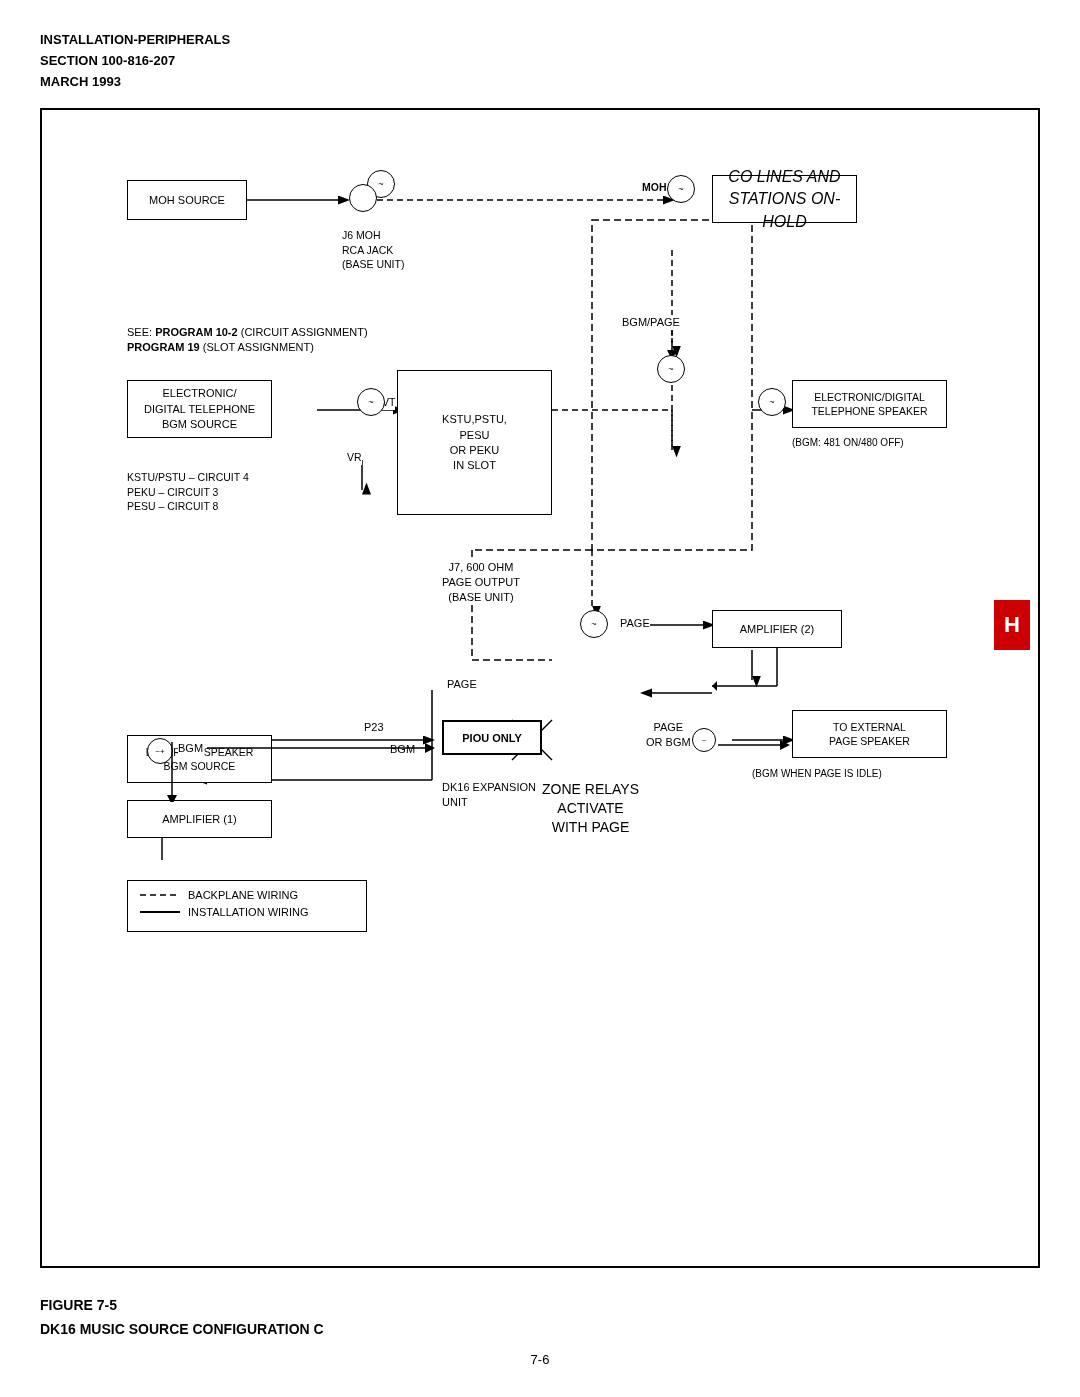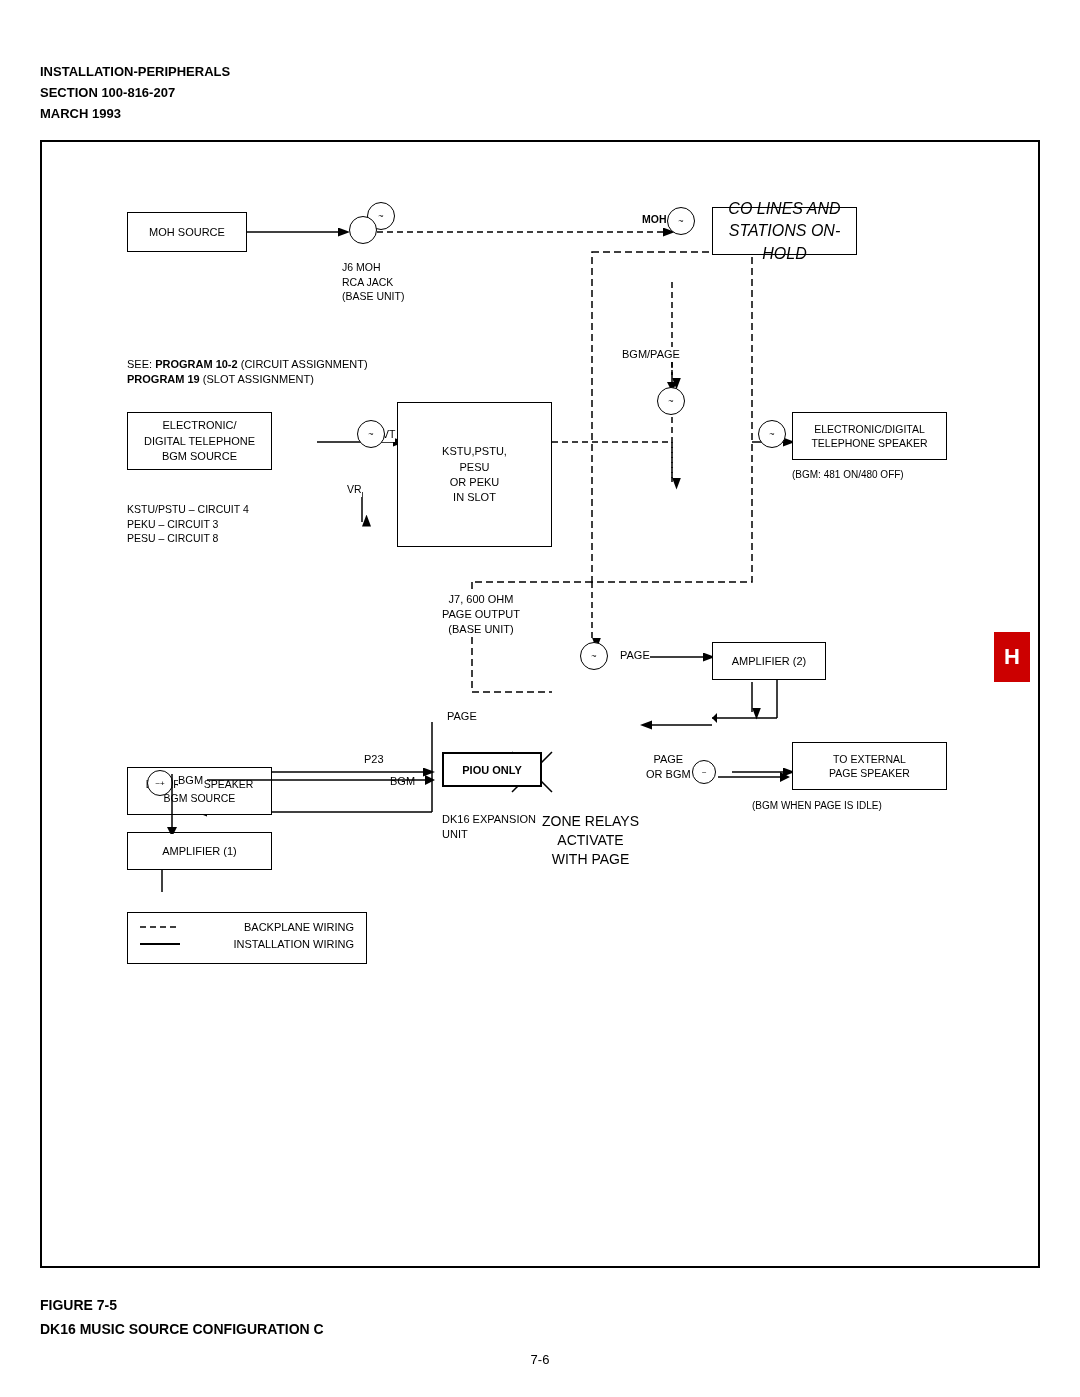--- a/index.html
+++ b/index.html
@@ -16,21 +16,20 @@
       min-height: 1397px;
       padding: 30px 40px;
       display: flex;
       flex-direction: column;
     }
     .header-text {
       font-size: 13px;
       font-weight: bold;
       margin-bottom: 16px;
       line-height: 1.6;
-      margin-top: 32px;
     }
     .diagram-border {
       border: 2px solid #000;
       flex: 1;
       position: relative;
       padding: 10px;
       min-height: 860px;
       margin-bottom: 16px;
     }
     .diagram-area {
@@ -116,21 +115,20 @@
       position: absolute;
       border: 1.5px solid #000;
       background: #fff;
       padding: 8px 12px;
       font-size: 11px;
     }
     .legend-row {
       display: flex;
       align-items: center;
       margin-bottom: 5px;
-      justify-content: space-between;
     }
     .legend-line {
       width: 40px;
       height: 12px;
       margin-right: 8px;
       display: flex;
       align-items: center;
     }
 
     .footer-fig {
@@ -308,21 +306,21 @@
       </div>
 
       <div class="circle-sym" style="left:528px; top:490px;">
         <span class="ac-sym">~</span>
       </div>
 
       <div class="lbl" style="left:568px; top:496px; font-size:11px;">
         <span>PAGE</span>
       </div>
 
-      <div class="box" style="left:660px; top:490px; width:114px; height:38px; font-size:11px;">
+      <div class="box" style="left:660px; top:490px; width:130px; height:38px; font-size:11px;">
         AMPLIFIER (2)
       </div>
 
       <div class="lbl" style="left:395px; top:557px; font-size:11px;">
         PAGE
       </div>
 
       <svg style="position:absolute;left:660px;top:528px;width:260px;height:60px;">
         <line x1="65" y1="0" x2="65" y2="38" stroke="#000" stroke-width="1.5"></line>
         <line x1="65" y1="38" x2="0" y2="38" stroke="#000" stroke-width="1.5"></line>

